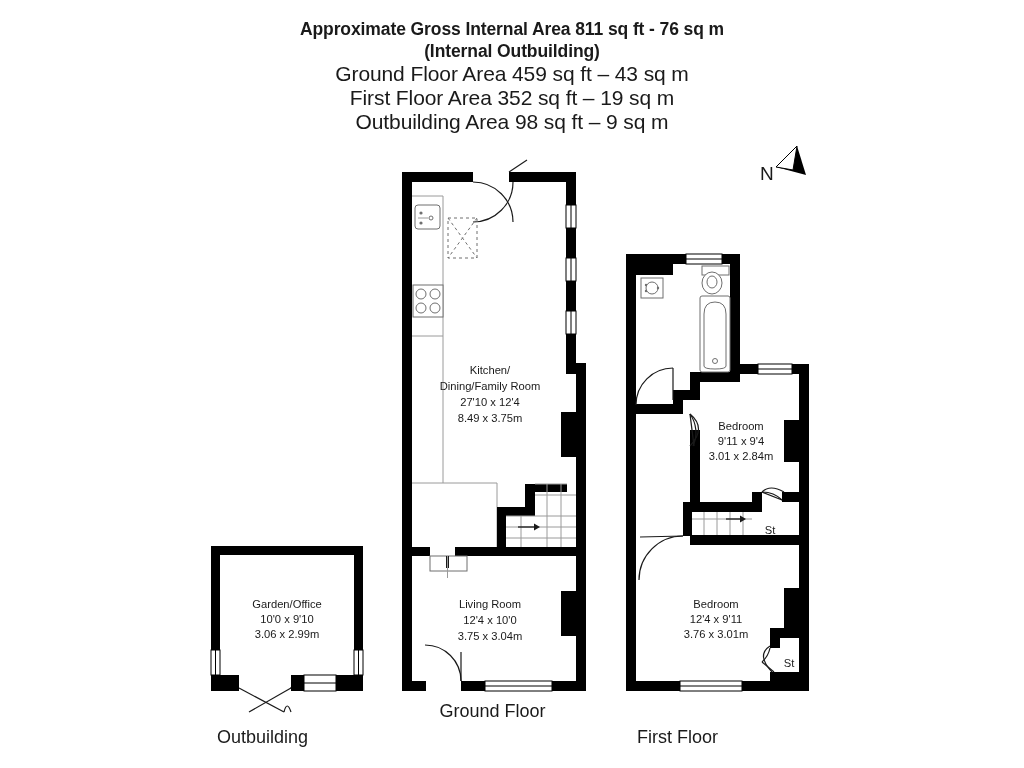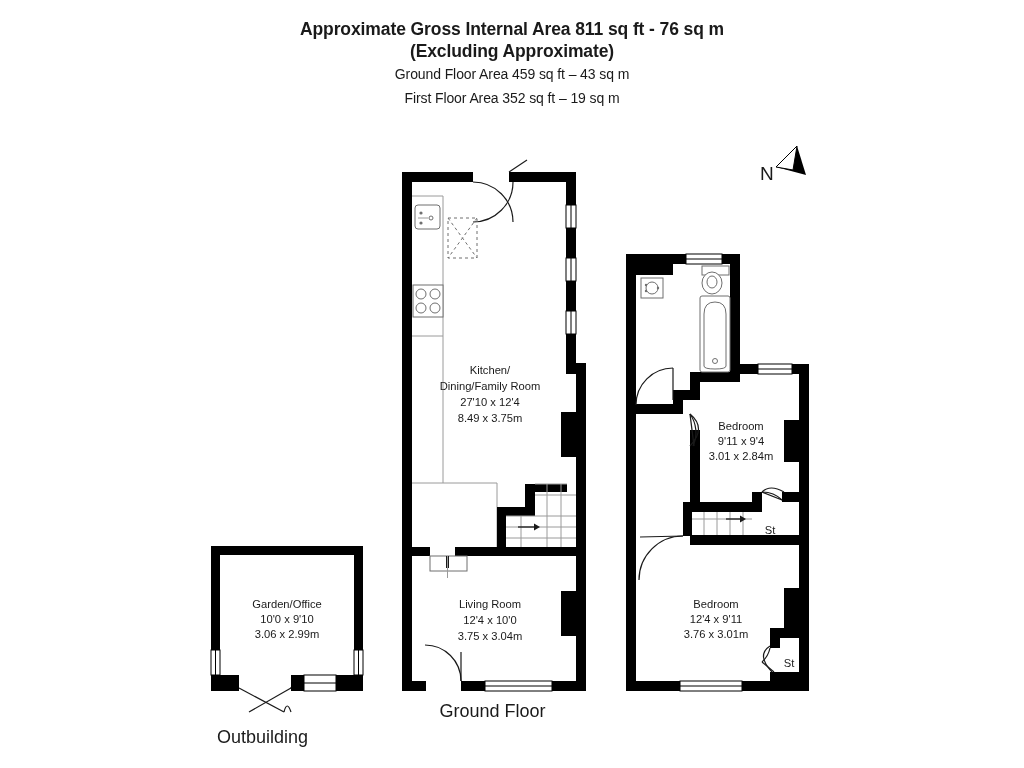--- a/index.html
+++ b/index.html
@@ -28,21 +28,21 @@
     text-align: center;
     padding-top: 18px;
   }
   .header .ttl {
     font-size: 17.5px;
     font-weight: bold;
     line-height: 22px;
     letter-spacing: -0.1px;
   }
   .header .sub {
-    font-size: 14px;
+    font-size: 21px;
     font-weight: normal;
     line-height: 24px;
     letter-spacing: -0.1px;
   }
   .plan-svg {
     position: absolute;
     top: 0;
     left: 0;
   }
   .floor-caption {
@@ -95,23 +95,24 @@
     fill: #1a1a1a;
   }
 </style>
 </head>
 <body>
 
 <div id="page">
 
   <div class="header">
     <div class="ttl">Approximate Gross Internal Area 811 sq ft - 76 sq m</div>
-    <div class="ttl">(Excluding Approximate)</div>
+    <div class="ttl">(Internal Outbuilding)</div>
     <div class="sub">Ground Floor Area 459 sq ft – 43 sq m</div>
     <div class="sub">First Floor Area 352 sq ft – 19 sq m</div>
+    <div class="sub">Outbuilding Area 98 sq ft – 9 sq m</div>
   </div>
 
   <svg class="plan-svg" width="1024" height="768" viewBox="0 0 1024 768">
 
     <g>
       <text class="compass-n" x="760" y="180">N</text>
       <polygon class="wall" points="797,146 806,175 776,167"></polygon>
       <polygon fill="#ffffff" stroke="#000000" stroke-width="1" points="797,146 793,170 776,167"></polygon>
     </g>
 
@@ -409,14 +410,15 @@
         <text class="rmlabel" x="716" y="638" text-anchor="middle">3.76 x 3.01m</text>
       </g>
 
       <text class="stlabel" x="770" y="534" text-anchor="middle">St</text>
       <text class="stlabel" x="789" y="667" text-anchor="middle">St</text>
     </g>
   </svg>
 
   <div class="floor-caption" style="left:150px; top:727px; width:225px;">Outbuilding</div>
   <div class="floor-caption" style="left:380px; top:701px; width:225px;">Ground Floor</div>
+  <div class="floor-caption" style="left:565px; top:727px; width:225px;">First Floor</div>
 
 </div>
 
 </body></html>

